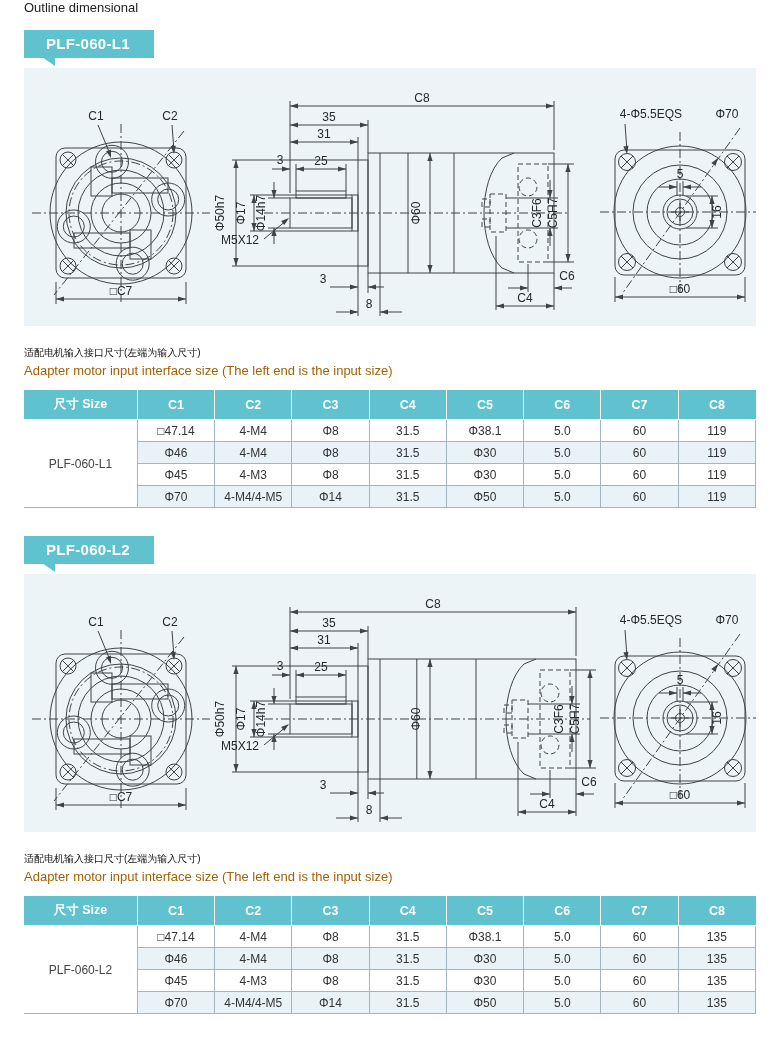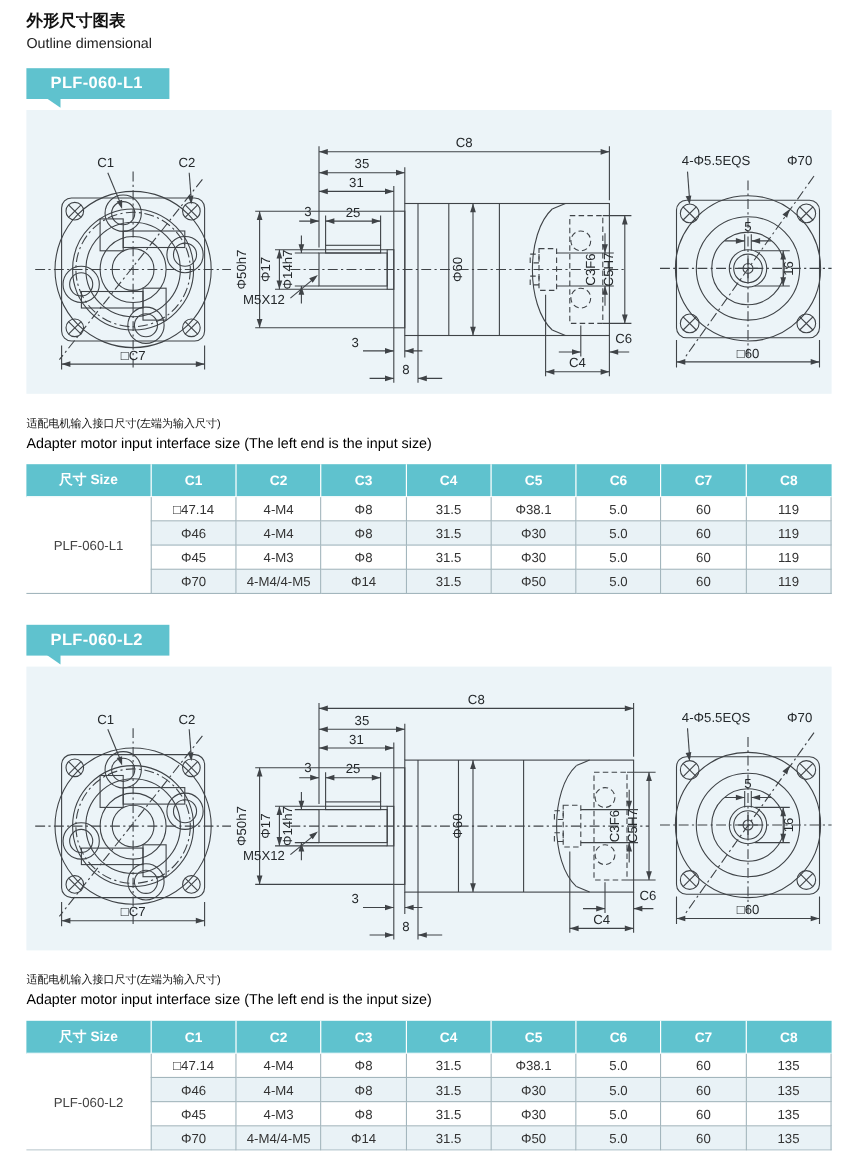--- a/index.html
+++ b/index.html
@@ -6,36 +6,35 @@
   .page { width:780px; height:1046px; font-family:"Liberation Sans",sans-serif; overflow:hidden; }
   .page-title { font-size:15px; font-weight:bold; color:#111; margin:10px 0 3px 24px; }
   .page-subtitle { font-size:13px; color:#222; margin:0 0 0 24px; }
   .badge { position:relative; display:inline-block; margin:15px 0 0 24px; background:#5fc2ce; color:#fff;
            font-weight:bold; font-size:15px; padding:5px 24px 6px 22px; letter-spacing:.3px; }
   .badge::after { content:""; position:absolute; left:18px; bottom:-8px; width:0; height:0;
                   border-top:9px solid #5fc2ce; border-left:13px solid transparent; }
   .panel { width:732px; height:258px; margin:10px 0 0 24px; background:#ecf4f8; }
   .panel svg { display:block; }
   .note-cn { margin:20px 0 0 24px; font-size:10px; color:#111; }
-  .note-en { margin:3px 0 0 24px; font-size:13px; color:#000000; }
+  .note-en { margin:3px 0 0 24px; font-size:13px; color:#a16207; }
   table.dim { margin:12px 0 0 24px; border-collapse:collapse; width:732px; table-layout:fixed; }
   table.dim th { background:#5fc2ce; color:#fff; font-size:12.5px; font-weight:bold;
                  padding:6px 2px; border:1px solid #fff; border-top:none; }
   table.dim th:first-child { border-left:none; }
   table.dim th:last-child { border-right:none; }
   table.dim td { border:1px solid #a3b6bd; text-align:center; font-size:12px; color:#333;
                  padding:3px 2px; height:15px; background:#fff; }
   table.dim tbody tr:nth-child(even) td { background:#e9f2f6; }
   table.dim td.group { background:#fff; color:#444; border-left:none; }
 </style>
 </head>
 <body>
 
 <div class="page">
-  <div class="page-title">外形尺寸图表</div>
   <div class="page-subtitle">Outline dimensional</div>
 
   <div><span class="badge"><span>PLF-060-L1</span></span></div>
   <div class="panel">
     <svg width="732" height="258" viewBox="0 0 732 258">
         <g fill="none" stroke="#3f4347" stroke-width="1">
           <line x1="8" y1="145" x2="186" y2="145" stroke-dasharray="9,3,2,3"></line>
           <line x1="97" y1="56" x2="97" y2="234" stroke-dasharray="9,3,2,3"></line>
           <line x1="160" y1="63" x2="30" y2="227" stroke-dasharray="9,3,2,3"></line>
           <rect x="32" y="80" width="130" height="130" rx="9"></rect>

